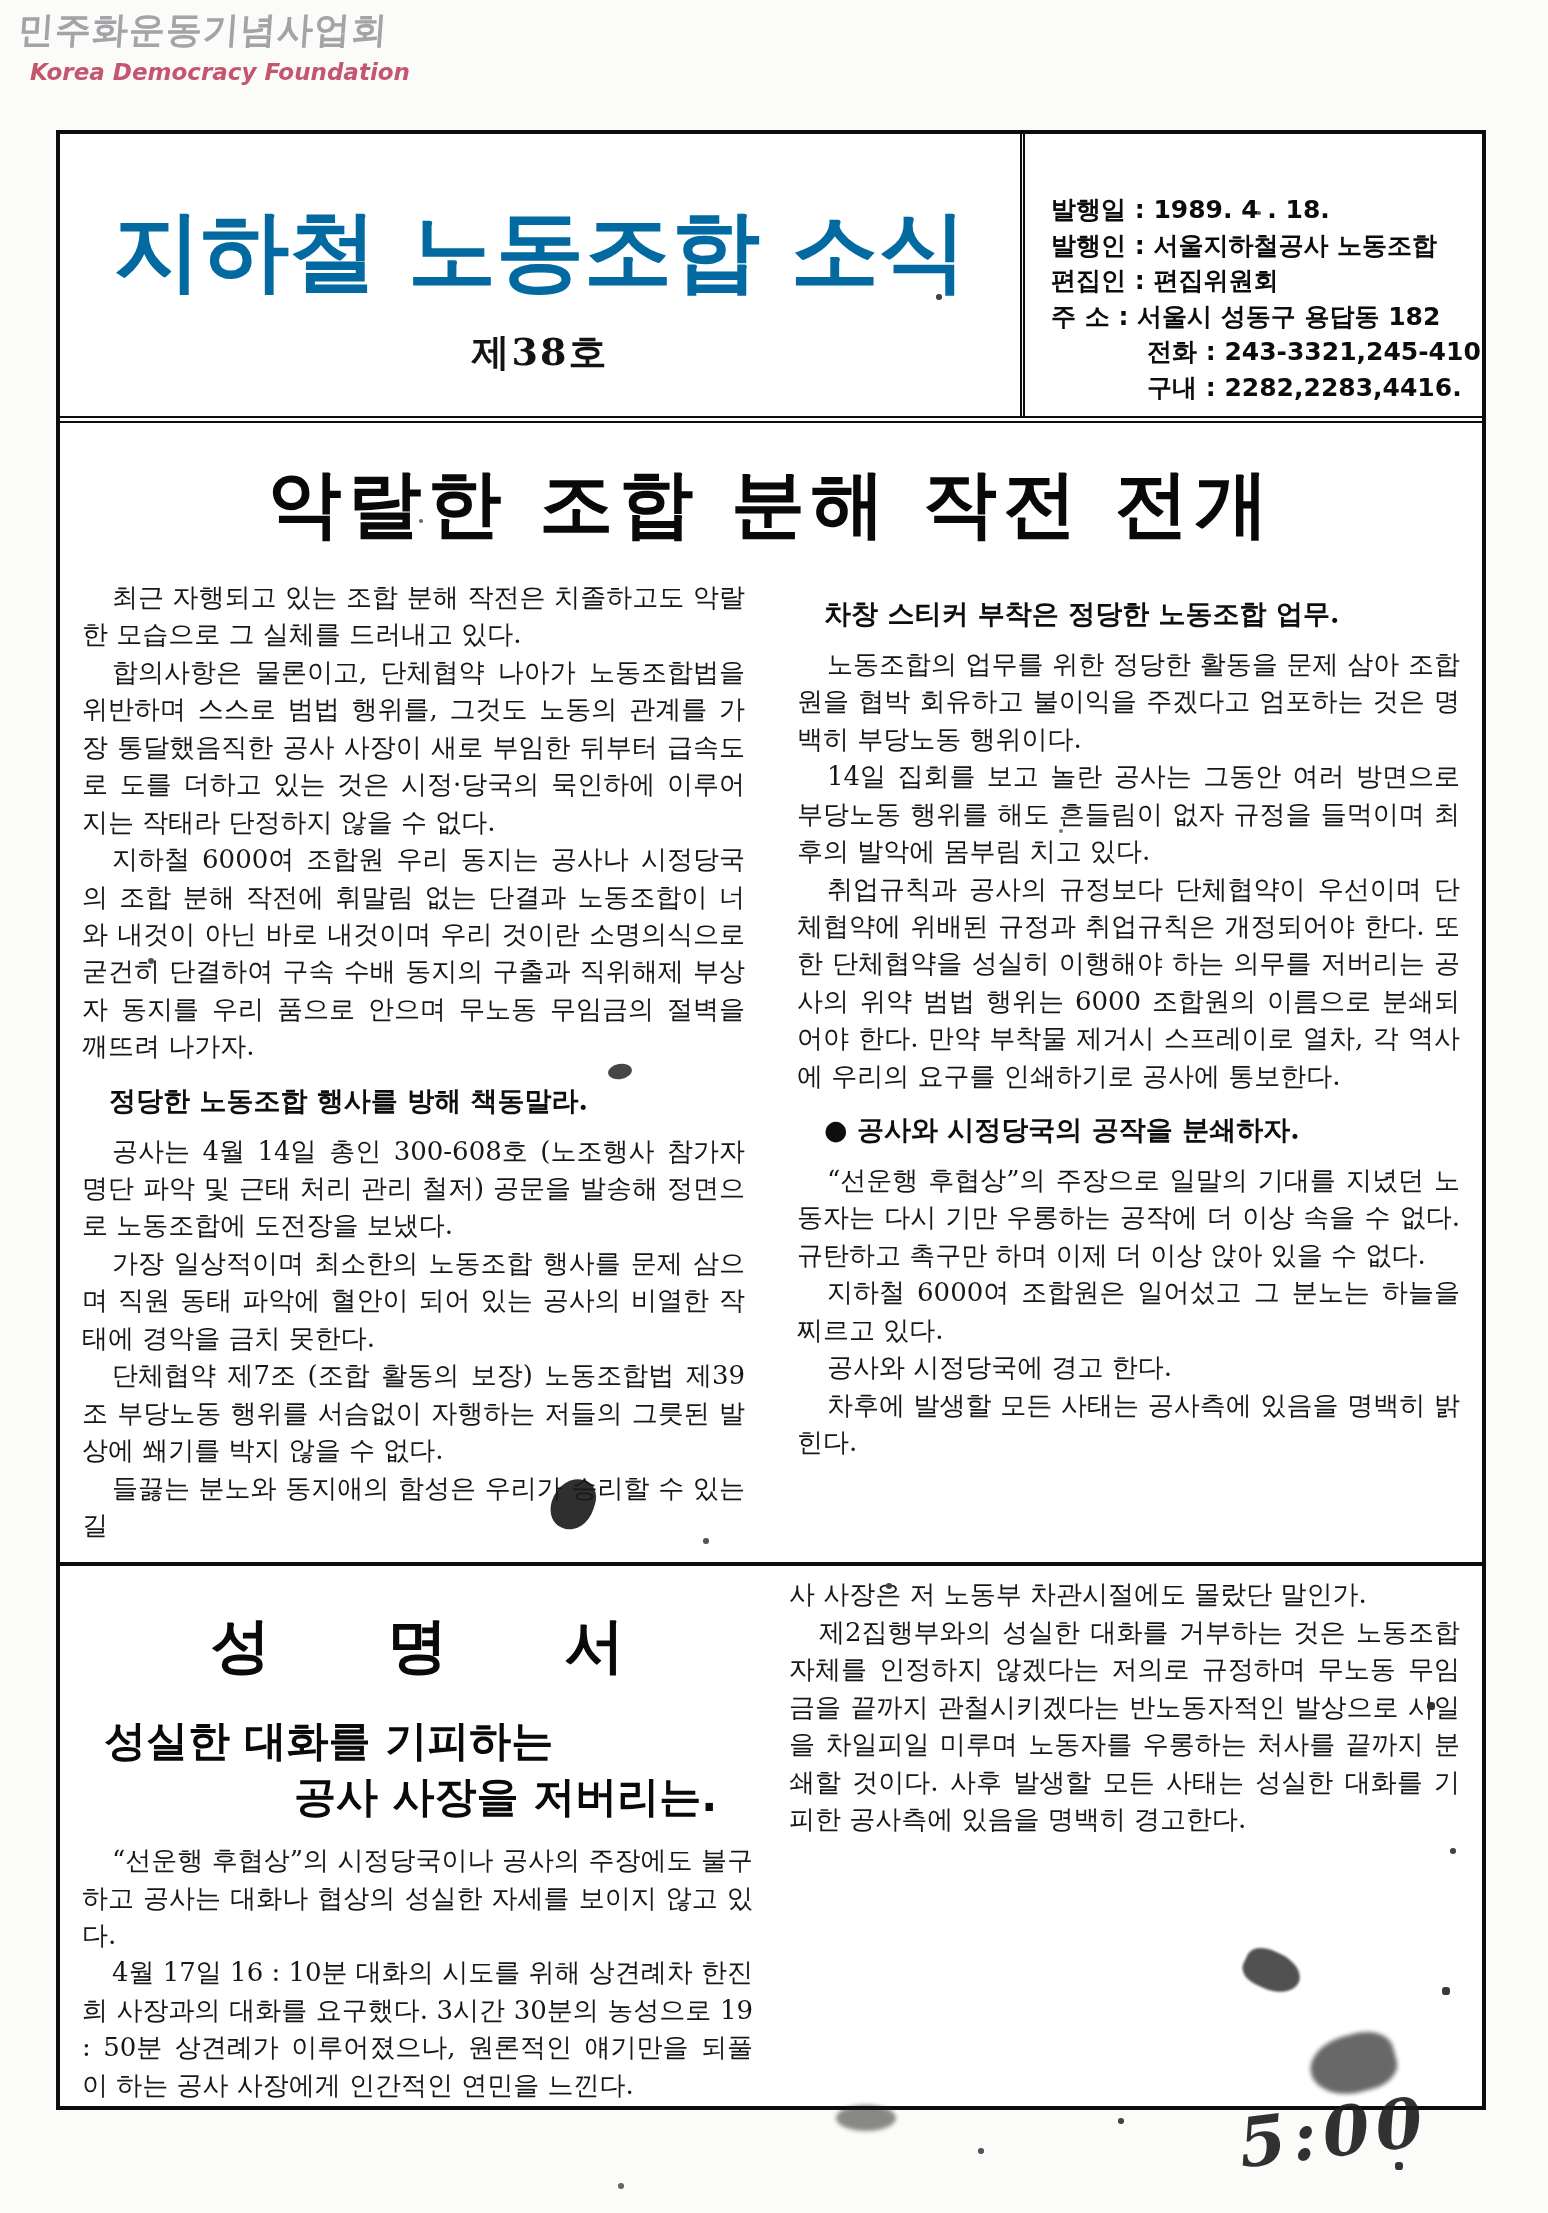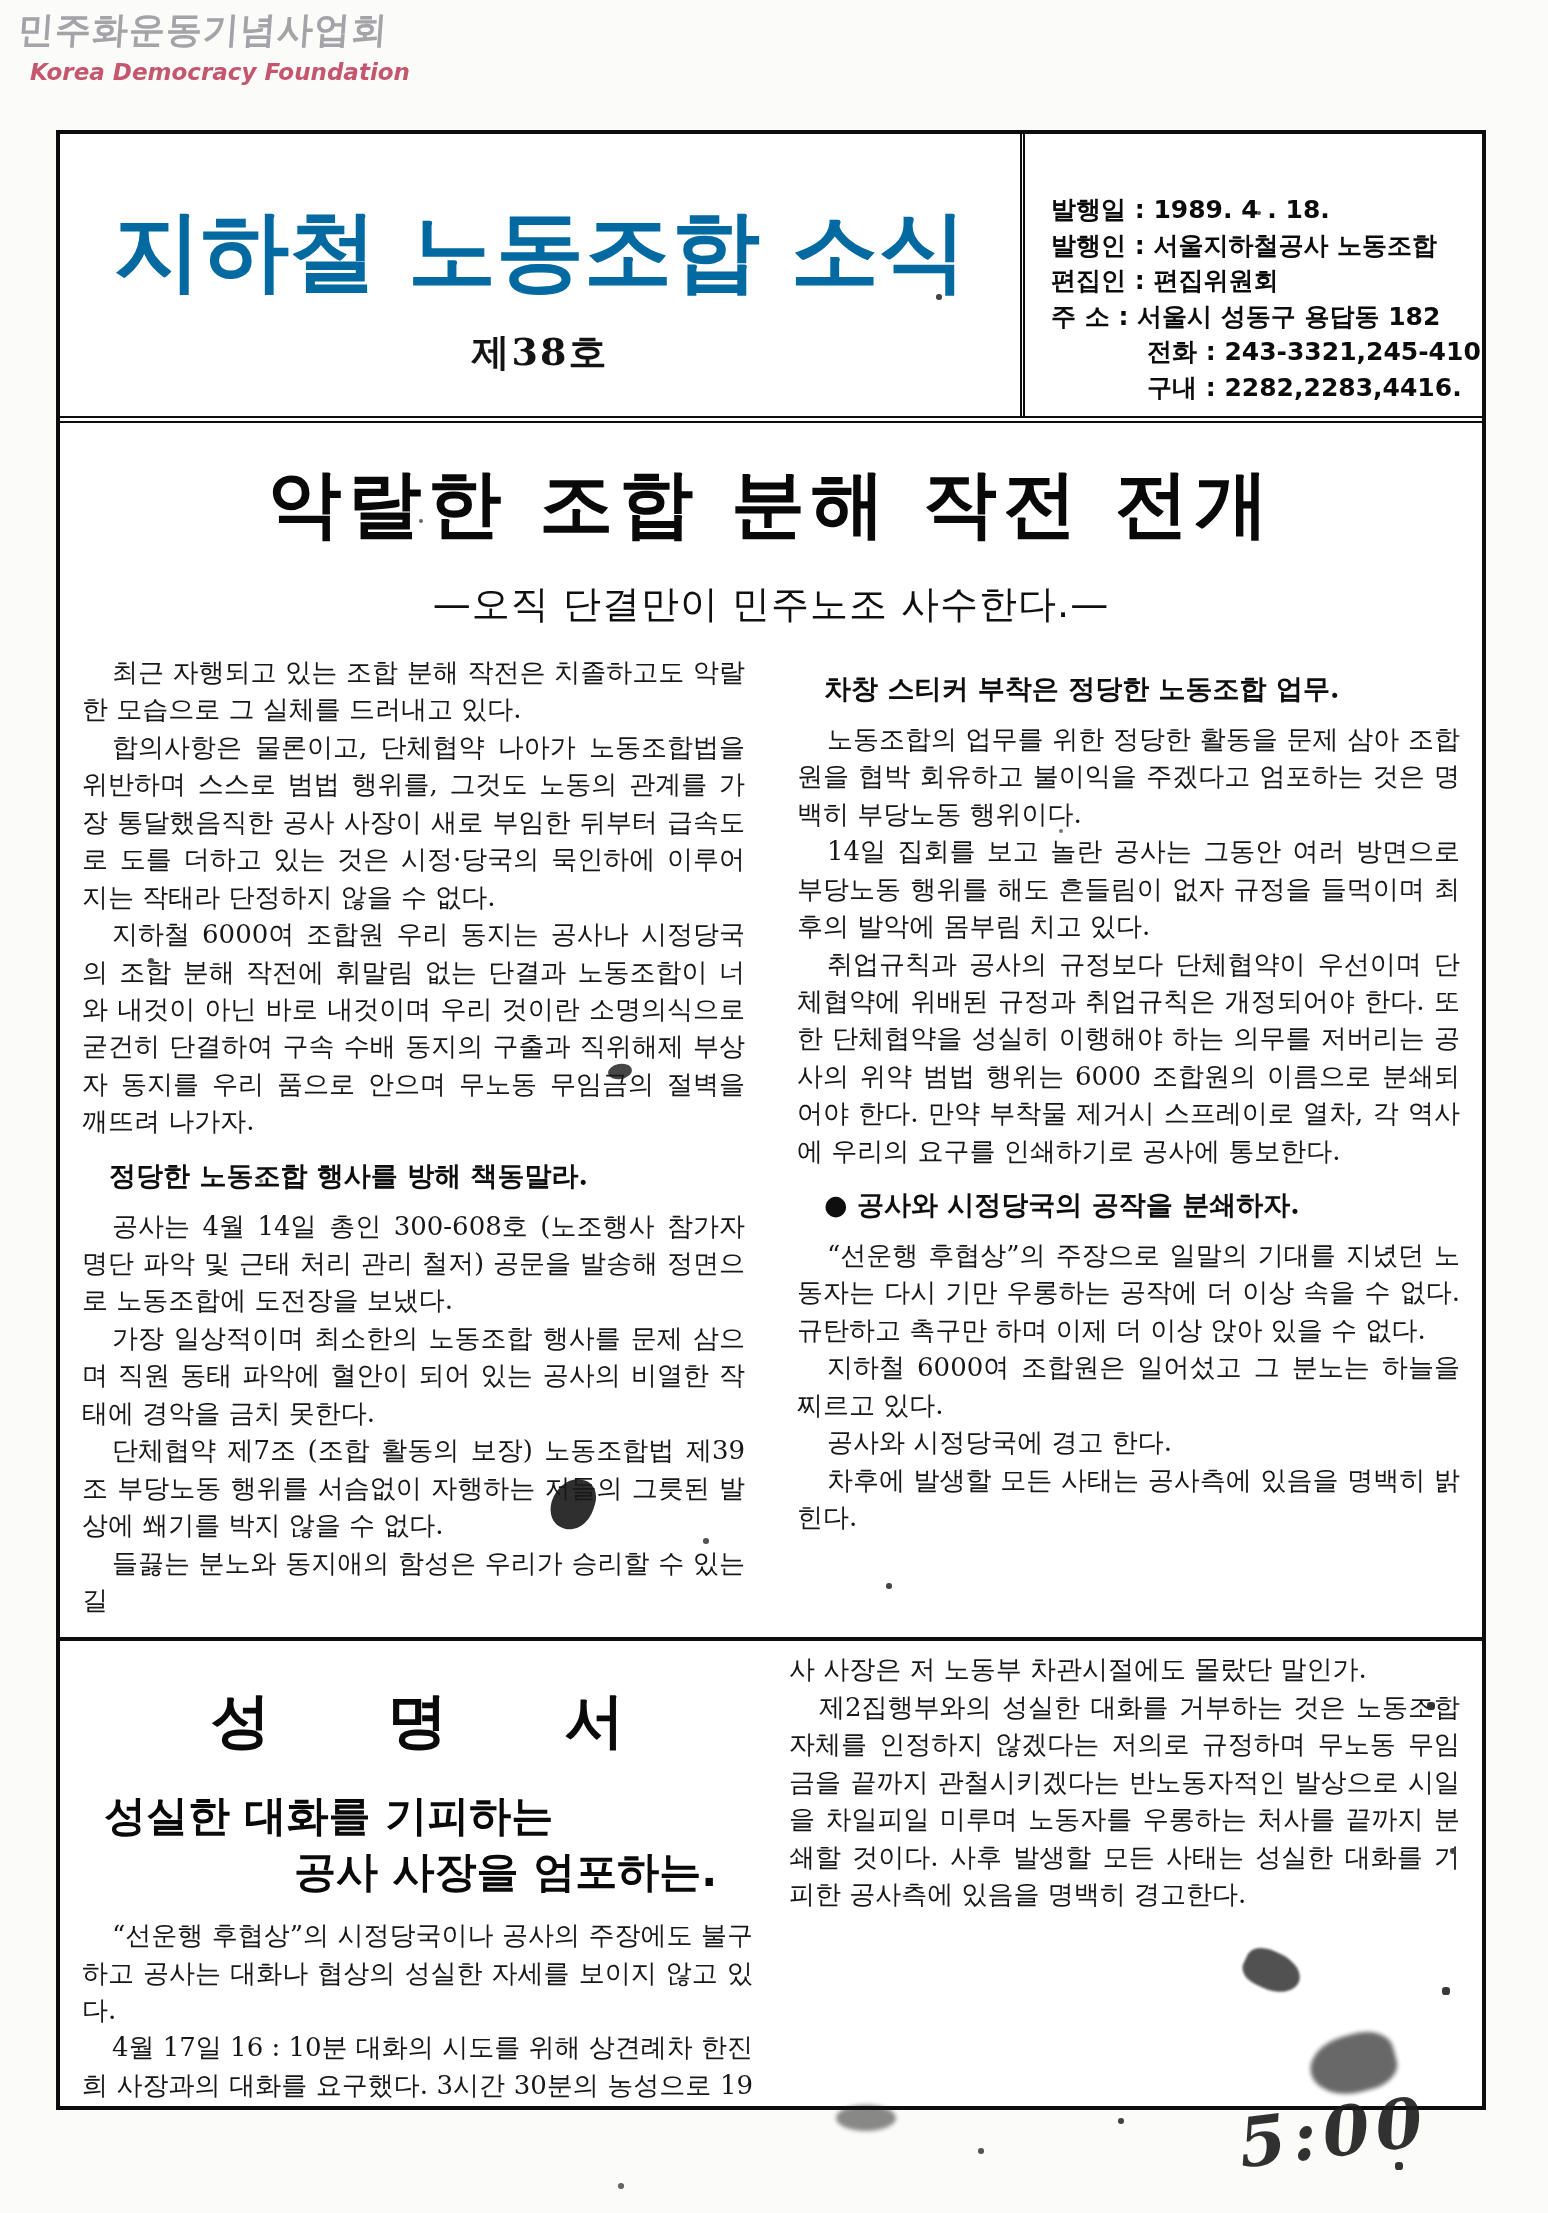--- a/index.html
+++ b/index.html
@@ -118,21 +118,20 @@
       <div class="pub-line">발행인 : 서울지하철공사 노동조합</div>
       <div class="pub-line">편집인 : 편집위원회</div>
       <div class="pub-line">주  소 : 서울시 성동구 용답동 182</div>
       <div class="pub-line indent">전화 : 243-3321,245-4105</div>
       <div class="pub-line indent">구내 : 2282,2283,4416.</div>
     </div>
   </div>
 
   <div class="lead">
     <div class="headline">악랄한 조합 분해 작전 전개</div>
-    <div class="subheadline">—오직 단결만이 민주노조 사수한다.—</div>
 
     <div class="cols">
       <div class="col">
         <p>최근 자행되고 있는 조합 분해 작전은 치졸하고도 악랄한 모습으로 그 실체를 드러내고 있다.</p>
         <p>합의사항은 물론이고, 단체협약 나아가 노동조합법을 위반하며 스스로 범법 행위를, 그것도 노동의 관계를 가장 통달했음직한 공사 사장이 새로 부임한 뒤부터 급속도로 도를 더하고 있는 것은 시정·당국의 묵인하에 이루어지는 작태라 단정하지 않을 수 없다.</p>
         <p>지하철 6000여 조합원 우리 동지는 공사나 시정당국의 조합 분해 작전에 휘말림 없는 단결과 노동조합이 너와 내것이 아닌 바로 내것이며 우리 것이란 소명의식으로 굳건히 단결하여 구속 수배 동지의 구출과 직위해제 부상자 동지를 우리 품으로 안으며 무노동 무임금의 절벽을 깨뜨려 나가자.</p>
         <div class="subhead">정당한 노동조합 행사를 방해 책동말라.</div>
         <p>공사는 4월 14일 총인 300-608호 (노조행사 참가자 명단 파악 및 근태 처리 관리 철저) 공문을 발송해 정면으로 노동조합에 도전장을 보냈다.</p>
         <p>가장 일상적이며 최소한의 노동조합 행사를 문제 삼으며 직원 동태 파악에 혈안이 되어 있는 공사의 비열한 작태에 경악을 금치 못한다.</p>
         <p>단체협약 제7조 (조합 활동의 보장) 노동조합법 제39조 부당노동 행위를 서슴없이 자행하는 저들의 그릇된 발상에 쐐기를 박지 않을 수 없다.</p>
@@ -152,21 +151,21 @@
       </div>
     </div>
   </div>
 
   <hr class="divider">
 
   <div class="stmt-cols">
     <div class="col">
       <div class="stmt-title">성 명 서</div>
       <div class="stmt-sub1">성실한 대화를 기피하는</div>
-      <div class="stmt-sub2">공사 사장을 엄포하는.</div>
+      <div class="stmt-sub2">공사 사장을 저버리는.</div>
       <p>“선운행 후협상”의 시정당국이나 공사의 주장에도 불구하고 공사는 대화나 협상의 성실한 자세를 보이지 않고 있다.</p>
       <p>4월 17일 16 : 10분 대화의 시도를 위해 상견례차 한진희 사장과의 대화를 요구했다. 3시간 30분의 농성으로 19 : 50분 상견례가 이루어졌으나, 원론적인 얘기만을 되풀이 하는 공사 사장에게 인간적인 연민을 느낀다.</p>
 
     </div>
     <div class="col">
       <p class="no-indent">사 사장은 저 노동부 차관시절에도 몰랐단 말인가.</p>
       <p>제2집행부와의 성실한 대화를 거부하는 것은 노동조합 자체를 인정하지 않겠다는 저의로 규정하며 무노동 무임금을 끝까지 관철시키겠다는 반노동자적인 발상으로 시일을 차일피일 미루며 노동자를 우롱하는 처사를 끝까지 분쇄할 것이다. 사후 발생할 모든 사태는 성실한 대화를 기피한 공사측에 있음을 명백히 경고한다.</p>
 
     </div>
   </div>

